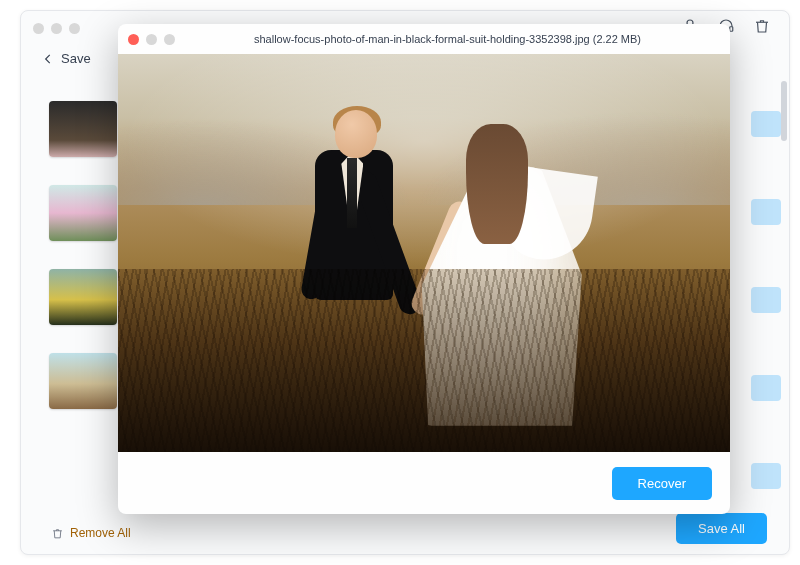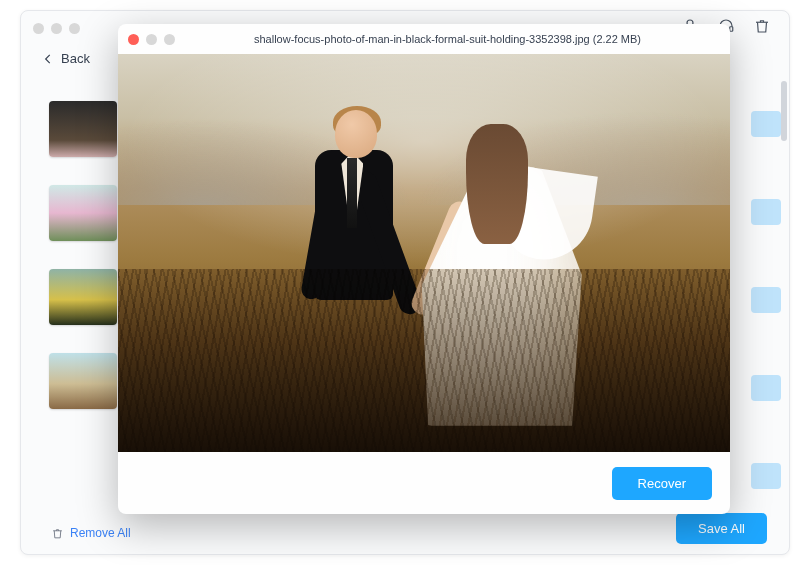--- a/index.html
+++ b/index.html
@@ -52,21 +52,21 @@
 
   .right-blue-stubs {
     position: absolute; right: 8px; top: 100px;
     display: flex; flex-direction: column; gap: 62px;
   }
   .stub { width: 30px; height: 26px; border-radius: 4px; background:#bfe3fb; }
 
   .remove-all {
     position: absolute; left: 30px; bottom: 14px;
     display: flex; align-items: center; gap: 6px;
-    font-size: 12px; color:#3b82f6; cursor: pointer;
+    font-size: 12px; color:#a16207; cursor: pointer;
   }
   .remove-all svg { width: 13px; height: 13px; stroke:#6b7280; fill:none; stroke-width:1.6; }
 
   .save-all {
     position: absolute; right: 22px; bottom: 10px;
     background:#1ea7ff; color:#fff; font-size:13px; font-weight:500;
     padding: 8px 22px; border-radius: 5px; cursor: pointer; border:none;margin-top:17px;
   }
 
   .scrollbar {
@@ -195,21 +195,21 @@
           <path d="M10 7V5h4v2"></path>
           <path d="M6 7l1 13h10l1-13"></path>
         </svg>
     </span>
   </div>
 
   <div class="back-btn">
     <svg viewBox="0 0 24 24">
         <path d="M15 5l-7 7 7 7"></path>
       </svg>
-    <span>Back</span>
+    <span>Save</span>
   </div>
 
   <div class="thumb-col">
     <div class="thumb t1"></div>
     <div class="thumb t2"></div>
     <div class="thumb t3"></div>
     <div class="thumb t4"></div>
   </div>
 
   <div class="right-blue-stubs">

